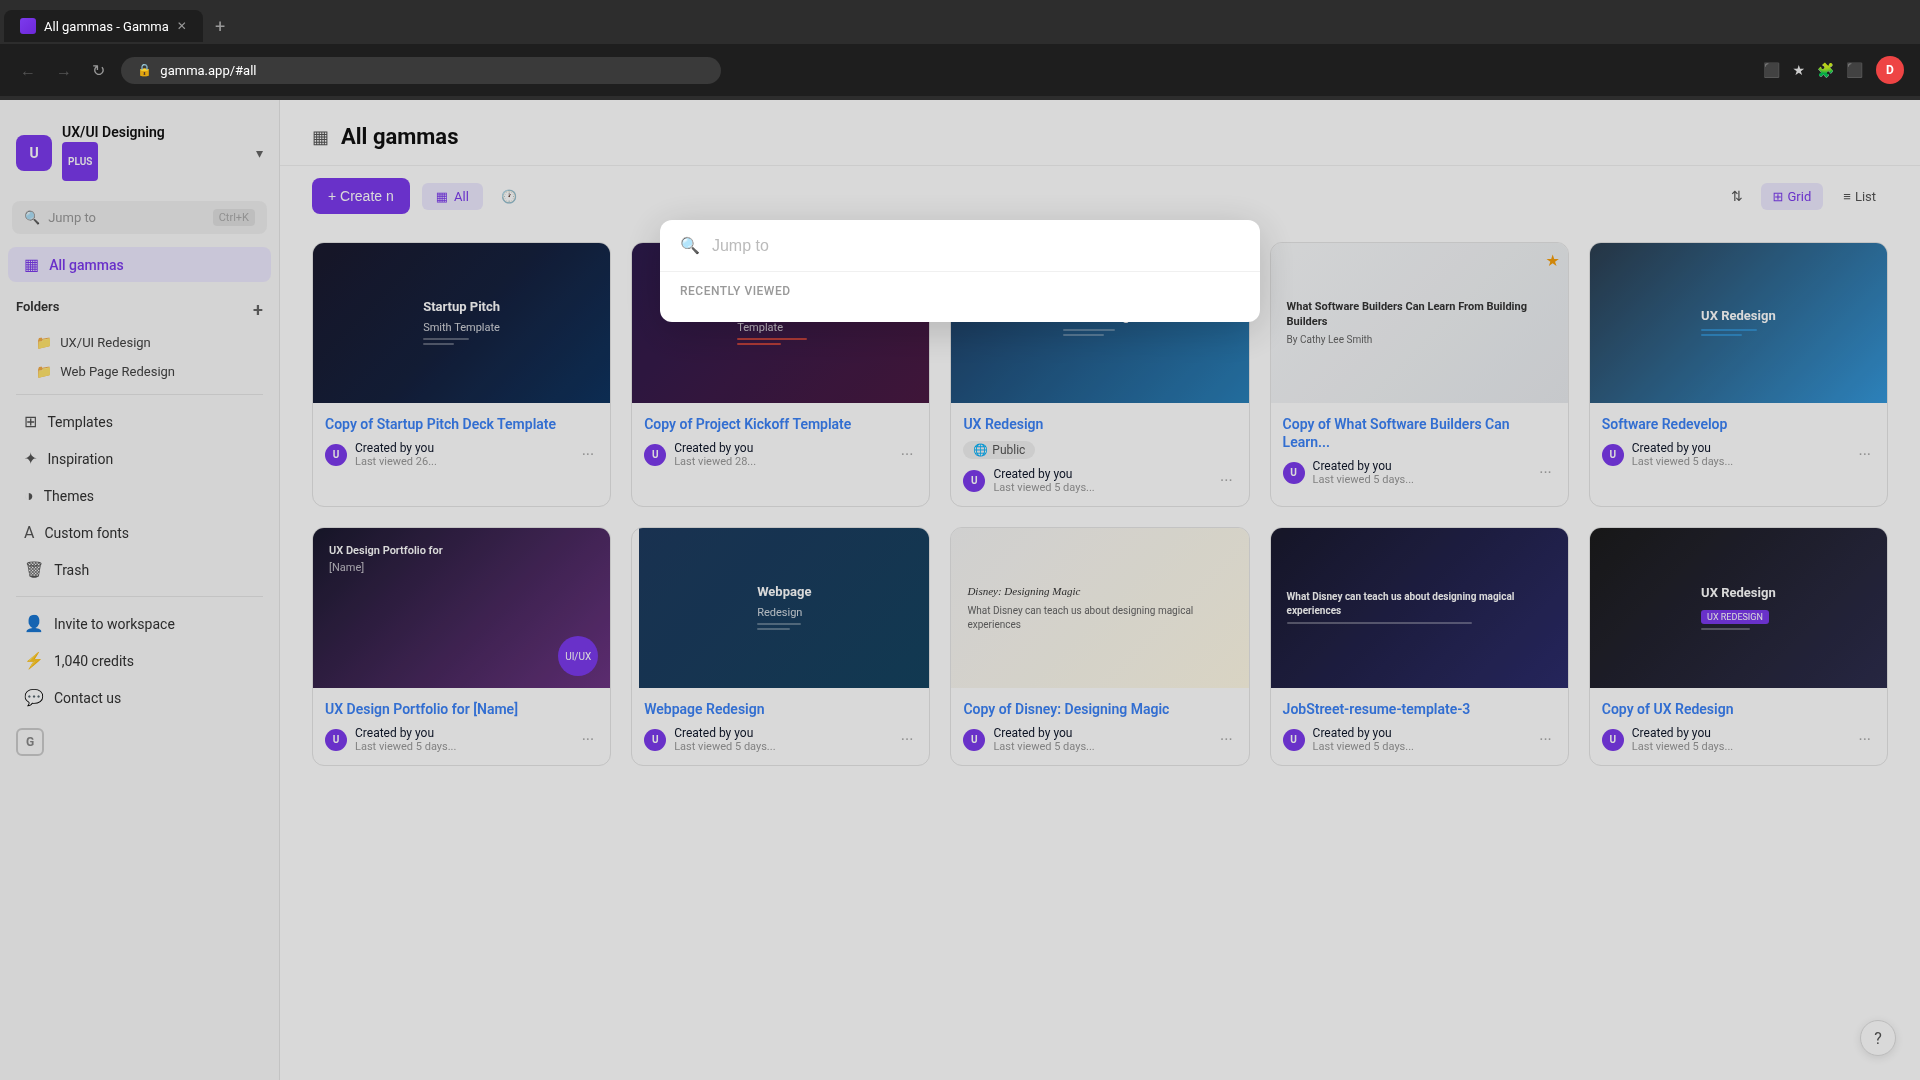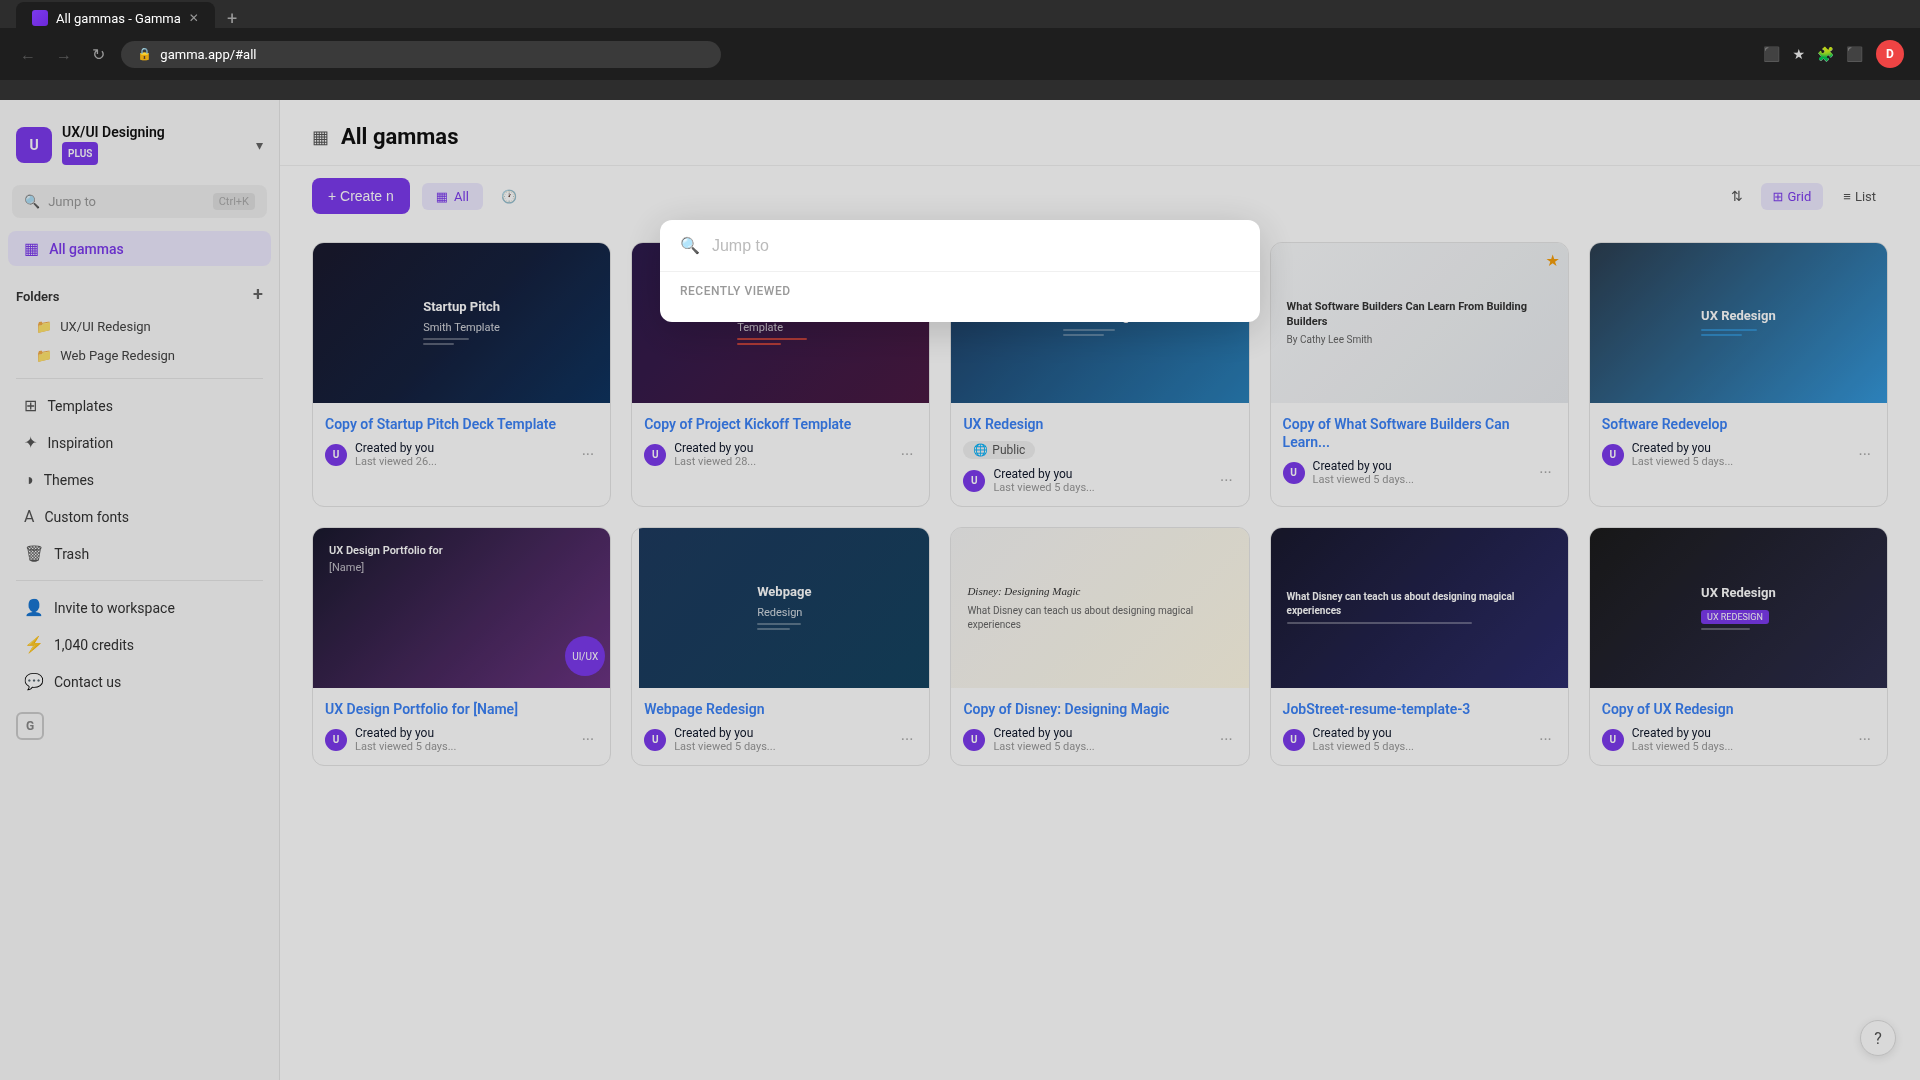--- a/index.html
+++ b/index.html
@@ -15,22 +15,22 @@
     
     .browser-chrome {
       background: #2d2d2d;
       height: 100px;
       display: flex;
       flex-direction: column;
     }
     .browser-tabs {
       display: flex;
       align-items: center;
-      padding: 8px 16px 0;
-      height: 28px;
+      padding: 8px 4px 0;
+      height: 44px;
       gap: 4px;
     }
     .browser-tab {
       background: #3a3a3a;
       border-radius: 8px 8px 0 0;
       padding: 6px 16px;
       display: flex;
       align-items: center;
       gap: 8px;
       color: #ccc;
@@ -137,21 +137,21 @@
     .workspace-info { flex: 1; }
     .workspace-name {
       font-weight: 600;
       font-size: 14px;
       color: #111;
     }
     .workspace-badge {
       background: #7c3aed;
       color: white;
       font-size: 10px;
-      padding: 6px 6px;
+      padding: 14px 6px;
       border-radius: 4px;
       font-weight: 600;
       display: inline-block;
       margin-top: 2px;
     }
     .workspace-chevron { color: #666; }
     .search-bar {
       margin: 4px 12px 12px;
       background: #efefef;
       border-radius: 8px;
@@ -180,21 +180,21 @@
       border-radius: 8px;
       margin: 1px 8px;
       color: #333;
       font-size: 14px;
     }
     .sidebar-item.active { background: #ede9fe; color: #7c3aed; font-weight: 500; }
     .sidebar-item-icon { font-size: 16px; color: #555; }
     .sidebar-item.active .sidebar-item-icon { color: #7c3aed; }
     .sidebar-section-header {
       display: flex;
-      align-items: flex-end;
+      align-items: flex-start;
       padding: 8px 16px;
       gap: 8px;
       color: #333;
       font-size: 13px;
       font-weight: 600;
       margin-top: 8px;
     }
     .add-folder-btn {
       margin-left: auto;
       color: #666;
@@ -762,21 +762,21 @@
           </div>
         </div>
       </div>
 
       <div class="card">
         <div class="card-thumbnail card-thumb-6" style="position:relative;">
           <div class="thumb-box" style="align-items:flex-start;padding:16px;">
             <div style="color:white;font-size:11px;width:100%">
               <div style="font-weight:600;margin-bottom:4px">UX Design Portfolio for</div>
               <div style="opacity:0.7">[Name]</div>
-              <div style="position:absolute;bottom:12px;right:5px;background:#7c3aed;border-radius:50%;width:40px;height:40px;display:flex;align-items:center;justify-content:center;font-size:10px">UI/UX</div>
+              <div style="position:absolute;bottom:12px;right:12px;background:#7c3aed;border-radius:50%;width:40px;height:40px;display:flex;align-items:center;justify-content:center;font-size:10px">UI/UX</div>
             </div>
           </div>
         </div>
         <div class="card-info">
           <div class="card-title">UX Design Portfolio for [Name]</div>
           <div class="card-meta">
             <div class="card-avatar">U</div>
             <div class="card-meta-text">
               <div class="card-meta-author">Created by you</div>
               <div class="card-meta-date">Last viewed 5 days...</div>

